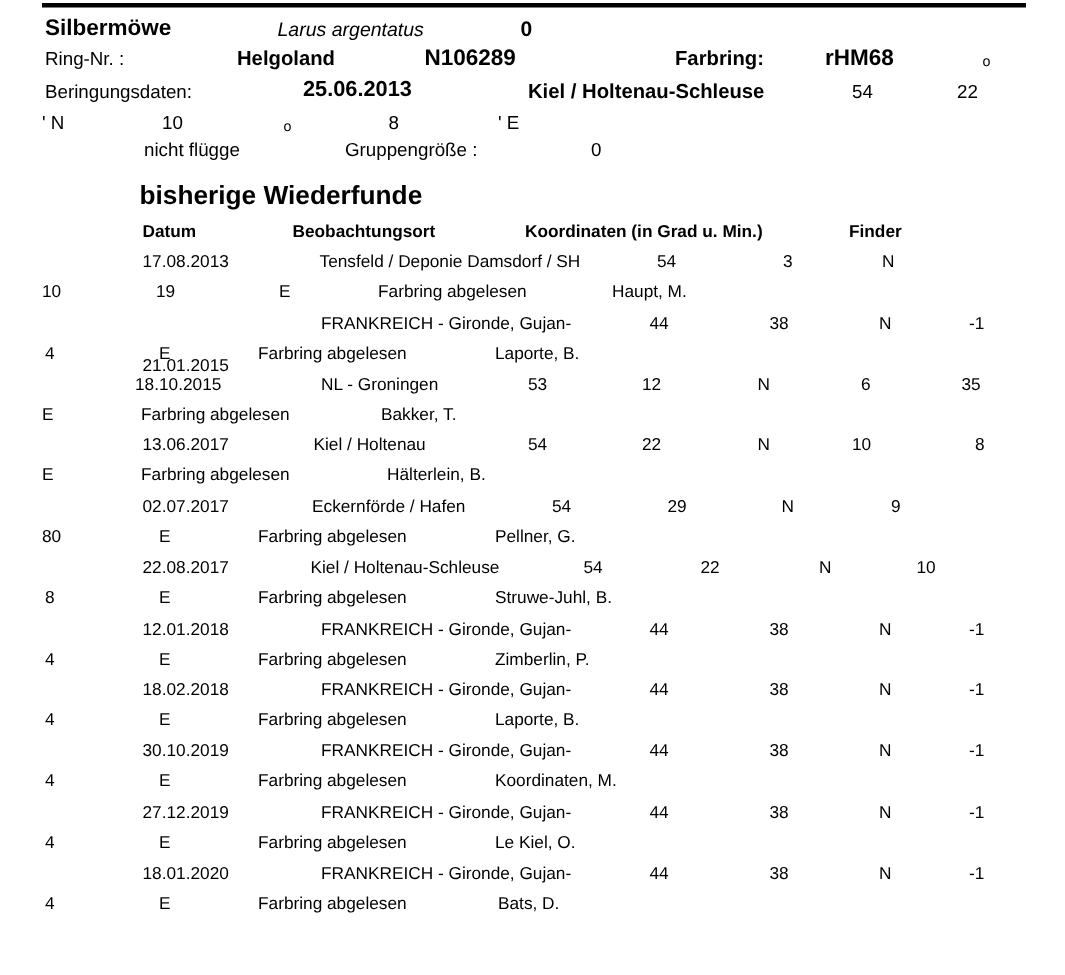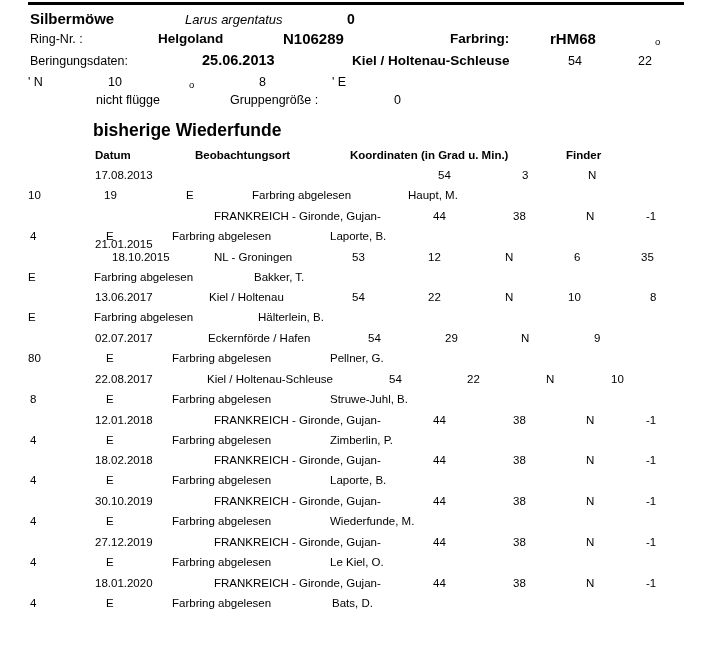--- a/index.html
+++ b/index.html
@@ -65,20 +65,21 @@
 
   <span class="abs sect-title" style="left:93px;top:120px;">bisherige Wiederfunde</span>
 
   <span class="abs colhead" style="left:95px;top:149px;">Datum</span>
   <span class="abs colhead" style="left:195px;top:149px;">Beobachtungsort</span>
   <span class="abs colhead" style="left:350px;top:149px;">Koordinaten (in Grad u. Min.)</span>
   <span class="abs colhead" style="left:566px;top:149px;">Finder</span>
 
   <div class="record" style="top:168px;">
     <span class="f" style="left:95px;">17.08.2013</span>
+    <span class="f" style="left:213px;">Tensfeld / Deponie Damsdorf / SH</span>
     <span class="f" style="left:438px;">54</span>
     <span class="f" style="left:522px;">3</span>
     <span class="f" style="left:588px;">N</span>
     <span class="f2" style="left:28px;">10</span>
     <span class="f2" style="left:104px;">19</span>
     <span class="f2" style="left:186px;">E</span>
     <span class="f2" style="left:252px;">Farbring abgelesen</span>
     <span class="f2" style="left:408px;">Haupt, M.</span>
   </div>
 
@@ -89,21 +90,21 @@
     <span class="f" style="left:513px;">38</span>
     <span class="f" style="left:586px;">N</span>
     <span class="f" style="left:646px;">-1</span>
     <span class="f2" style="left:30px;">4</span>
     <span class="f2" style="left:106px;">E</span>
     <span class="f2" style="left:172px;">Farbring abgelesen</span>
     <span class="f2" style="left:330px;">Laporte, B.</span>
   </div>
 
   <div class="record" style="top:250px;">
-    <span class="f" style="left:112px;">18.10.2015</span>
+    <span class="f" style="left:90px;">18.10.2015</span>
     <span class="f" style="left:214px;">NL - Groningen</span>
     <span class="f" style="left:352px;">53</span>
     <span class="f" style="left:428px;">12</span>
     <span class="f" style="left:505px;">N</span>
     <span class="f" style="left:574px;">6</span>
     <span class="f" style="left:641px;">35</span>
     <span class="f2" style="left:28px;">E</span>
     <span class="f2" style="left:94px;">Farbring abgelesen</span>
     <span class="f2" style="left:254px;">Bakker, T.</span>
   </div>
@@ -176,21 +177,21 @@
   <div class="record" style="top:494px;">
     <span class="f" style="left:95px;">30.10.2019</span>
     <span class="f" style="left:214px;">FRANKREICH - Gironde, Gujan-</span>
     <span class="f" style="left:433px;">44</span>
     <span class="f" style="left:513px;">38</span>
     <span class="f" style="left:586px;">N</span>
     <span class="f" style="left:646px;">-1</span>
     <span class="f2" style="left:30px;">4</span>
     <span class="f2" style="left:106px;">E</span>
     <span class="f2" style="left:172px;">Farbring abgelesen</span>
-    <span class="f2" style="left:330px;">Wiederfunde, M.</span>
+    <span class="f2" style="left:330px;">Koordinaten, M.</span>
   </div>
 
   <div class="record" style="top:535px;">
     <span class="f" style="left:95px;">27.12.2019</span>
     <span class="f" style="left:214px;">FRANKREICH - Gironde, Gujan-</span>
     <span class="f" style="left:433px;">44</span>
     <span class="f" style="left:513px;">38</span>
     <span class="f" style="left:586px;">N</span>
     <span class="f" style="left:646px;">-1</span>
     <span class="f2" style="left:30px;">4</span>

